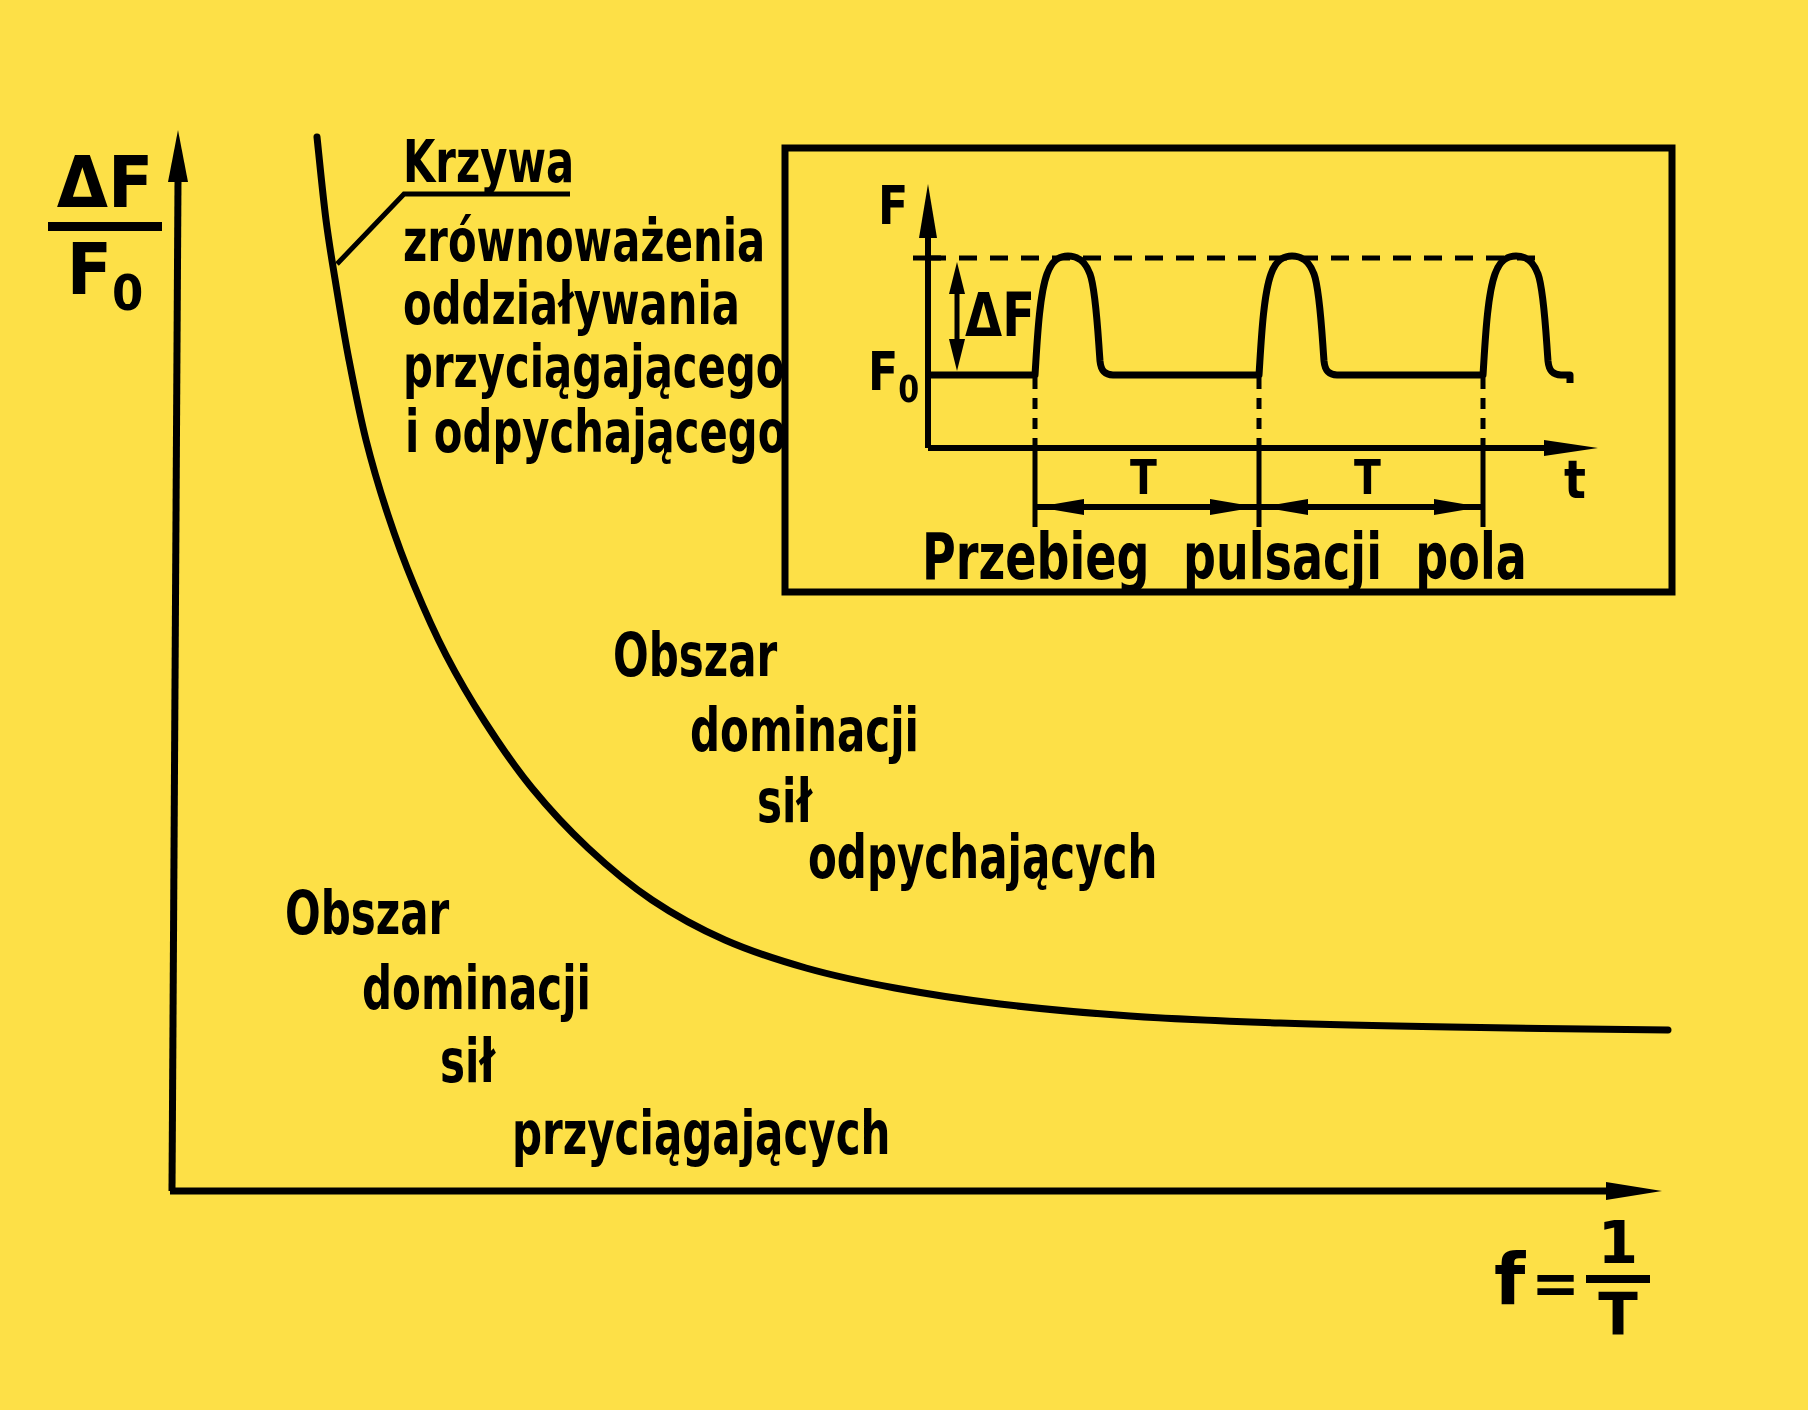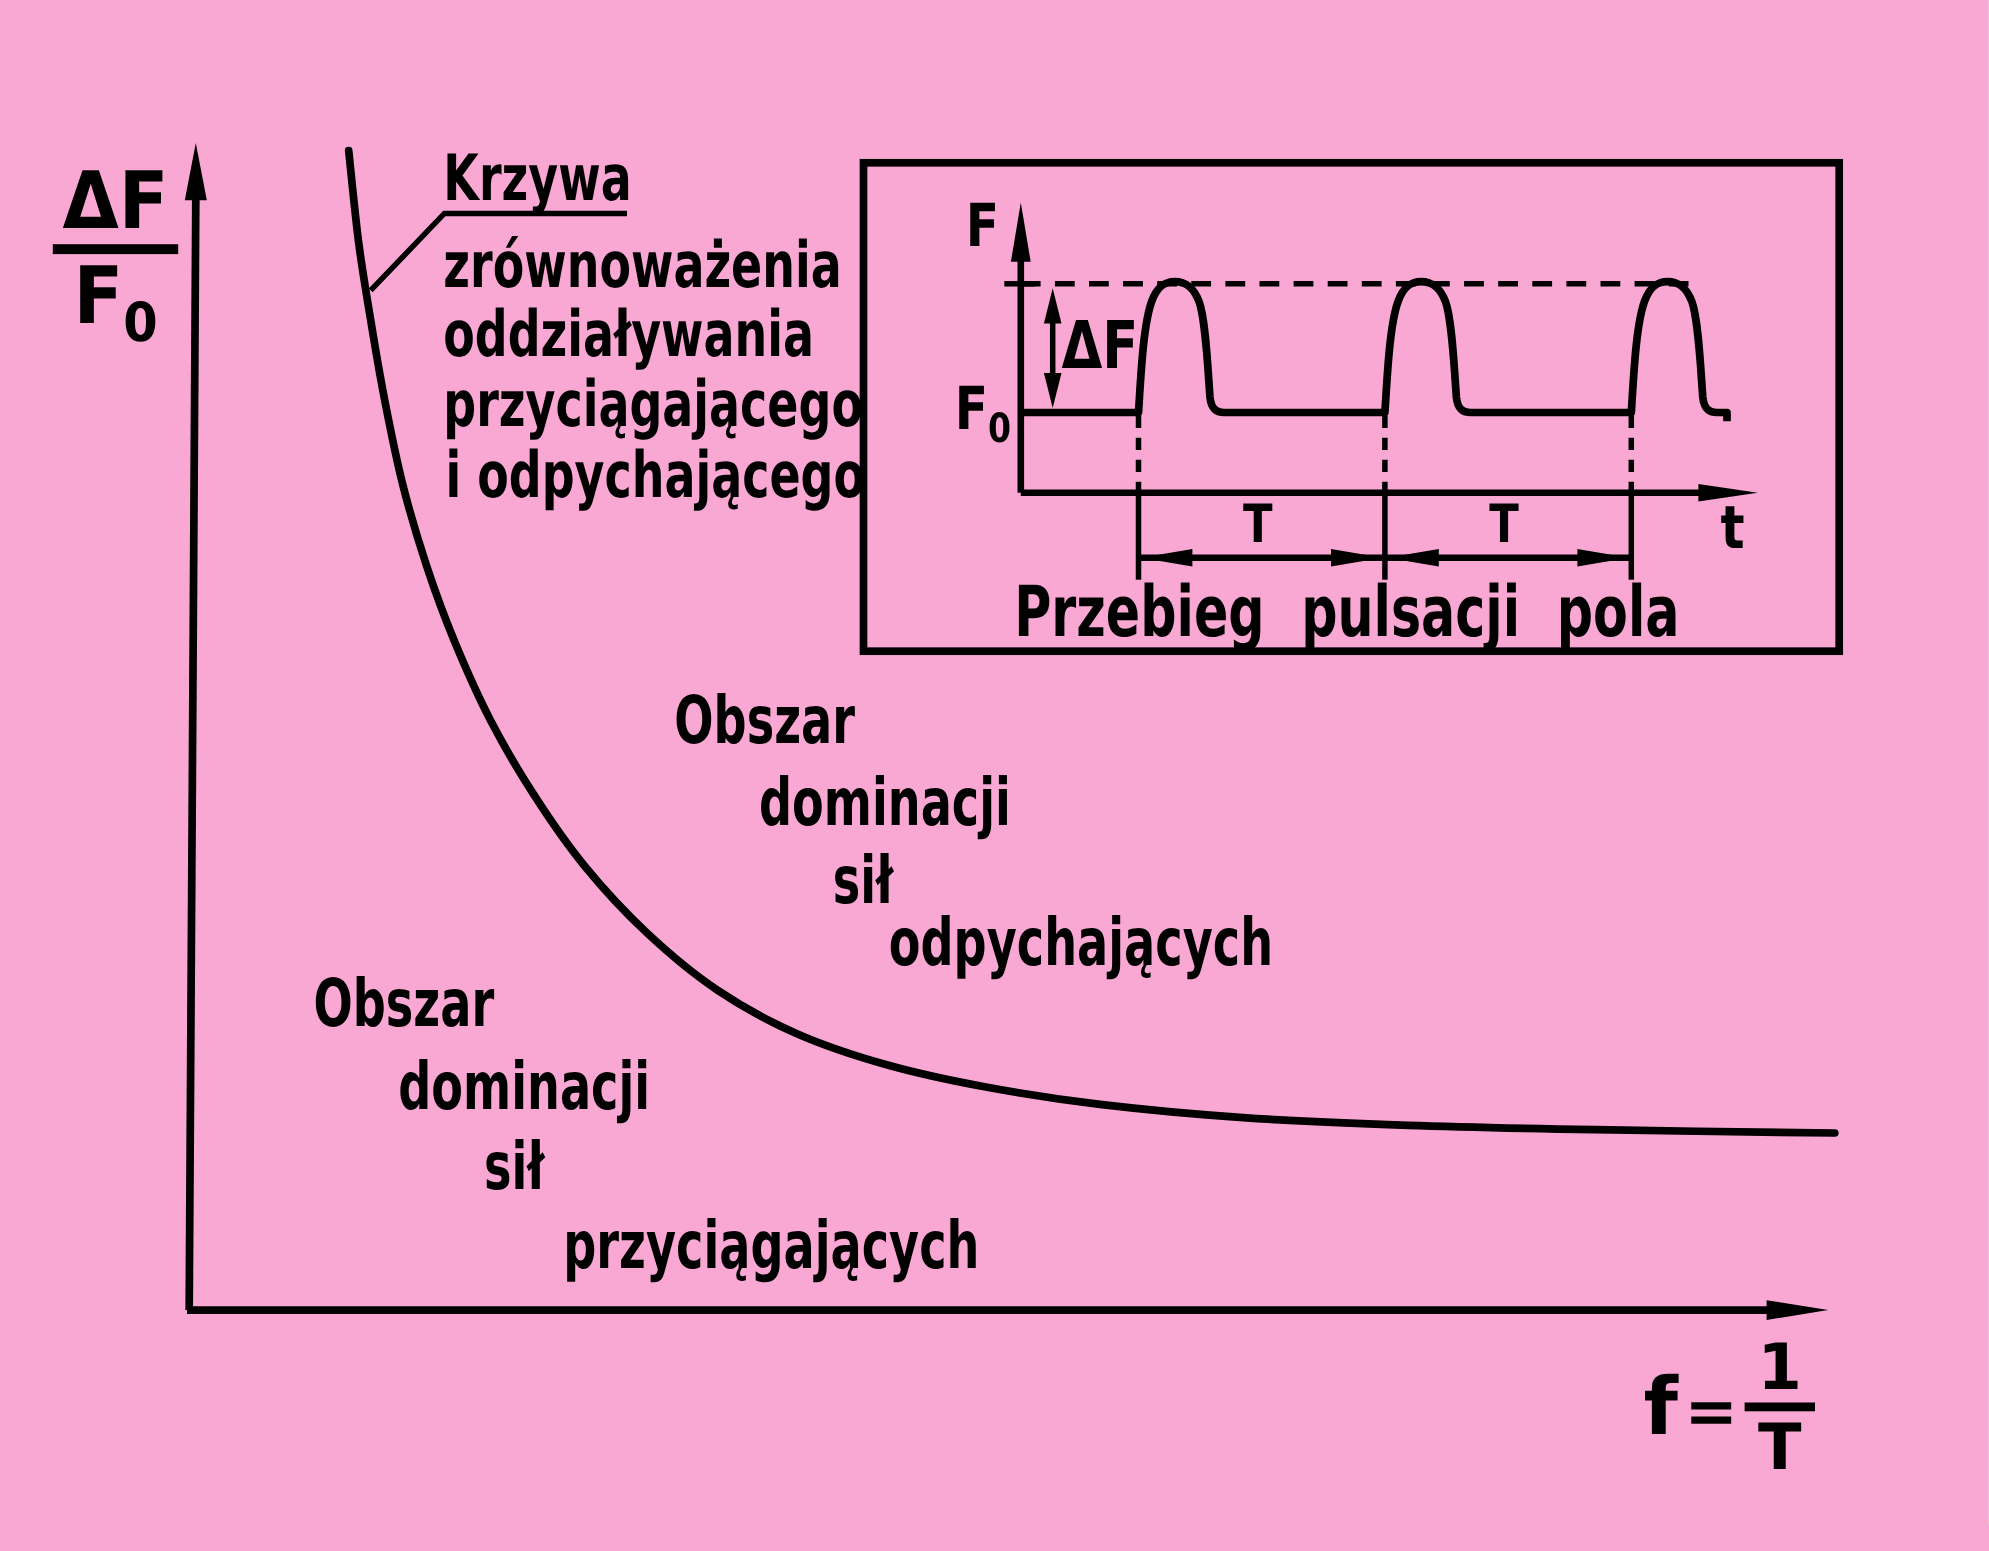--- a/index.html
+++ b/index.html
@@ -1,16 +1,16 @@
 <!DOCTYPE html>
 <html><head>
 <meta charset="utf-8">
 <style>
   html,body{margin:0;padding:0;background:#e8e8e8;}
-  .fig{position:relative;width:1808px;height:1410px;background:#f9a8d4;overflow:hidden;
+  .fig{position:relative;width:1808px;height:1410px;background:#fde047;overflow:hidden;
        font-family:"DejaVu Sans","Liberation Sans",sans-serif;}
   svg{position:absolute;left:0;top:0;}
   .t{position:absolute;color:#000;font-weight:700;white-space:nowrap;
      transform-origin:left top;line-height:1.05;}
   
   .cl{font-size:58px;transform:scaleX(0.72);}
   
   .rg{font-size:60px;transform:scaleX(0.70);}
   
   .insF{font-size:54px;transform:scaleX(0.82);}

